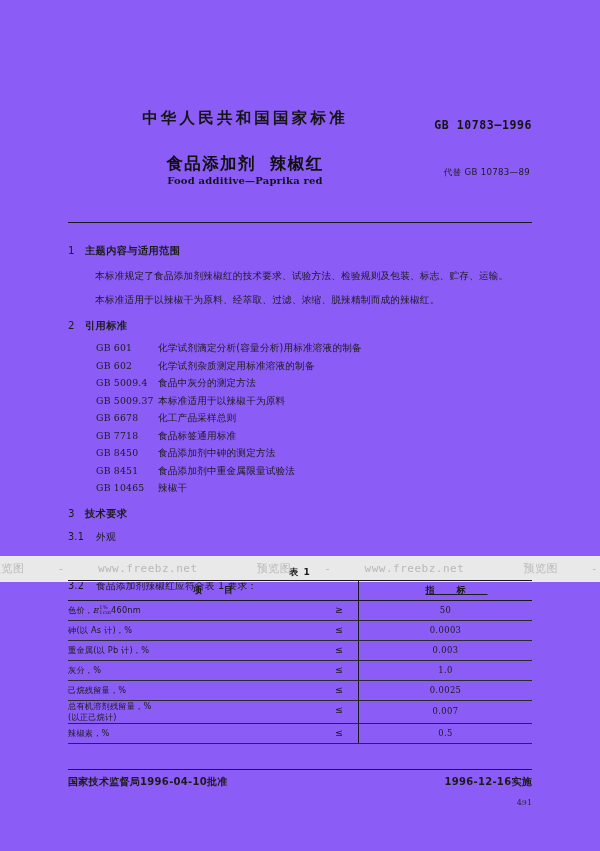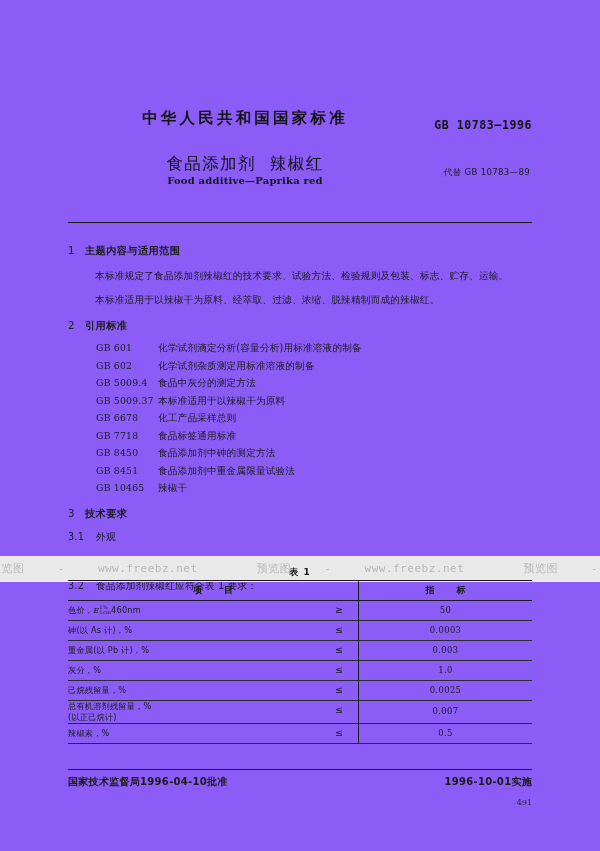--- a/index.html
+++ b/index.html
@@ -48,21 +48,21 @@
     letter-spacing: 0.6px;
     color: #141414;
     white-space: nowrap;
   }
   .doc-title {
     margin-top: 24px;
     width: 330px;
     margin-left: 12px;
     text-align: center;
     font-size: 16.5px;
-    font-weight: normal;
+    font-weight: bold;
     letter-spacing: 1.4px;
     color: #101010;
   }
   .doc-title .gap { display: inline-block; width: 14px; }
   .replaces {
     position: absolute;
     right: 2px; top: 59px;
     font-size: 8.6px;
     font-family: "DejaVu Sans", "Liberation Sans", sans-serif;
     color: #1d1d1d;
@@ -160,21 +160,21 @@
   .tbl-top td { border-top: 1.5px solid #1a1a1a; height: 0; padding: 0; }
   table.spec thead th {
     font-weight: bold;
     font-size: 9px;
     letter-spacing: 0.3px;
     height: 19px;
     border-bottom: 1px solid #1a1a1a;
   }
   th.c-item { text-align: center; }
   th.c-item span { letter-spacing: 22px; padding-left: 22px; }
-  th.c-spec { text-align: center; border-left: 1.1px solid #1a1a1a; }
+  th.c-spec { text-align: center; border-left: 1.1px solid #1a1a1a; text-decoration: underline; }
   th.c-spec span { letter-spacing: 22px; padding-left: 22px; }
   table.spec tbody td {
     border-bottom: 0.85px solid #2a2a2a;
     height: 19px;
     line-height: 1.35;
   }
   td.item {
     text-align: left;
     padding-left: 8px;
     letter-spacing: 0.2px;
@@ -356,17 +356,17 @@
         <td class="item">辣椒素，%</td>
         <td class="op">≤</td>
         <td class="val">0.5</td>
       </tr>
     </tbody>
   </table>
 
   <div class="rule-bot"></div>
   <div class="footer">
     <span class="left">国家技术监督局1996-04-10批准</span>
-    <span class="right">1996-10-01实施</span>
+    <span class="right">1996-12-16实施</span>
   </div>
   <div class="page-no">491</div>
 
 </div>
 
 </body></html>

